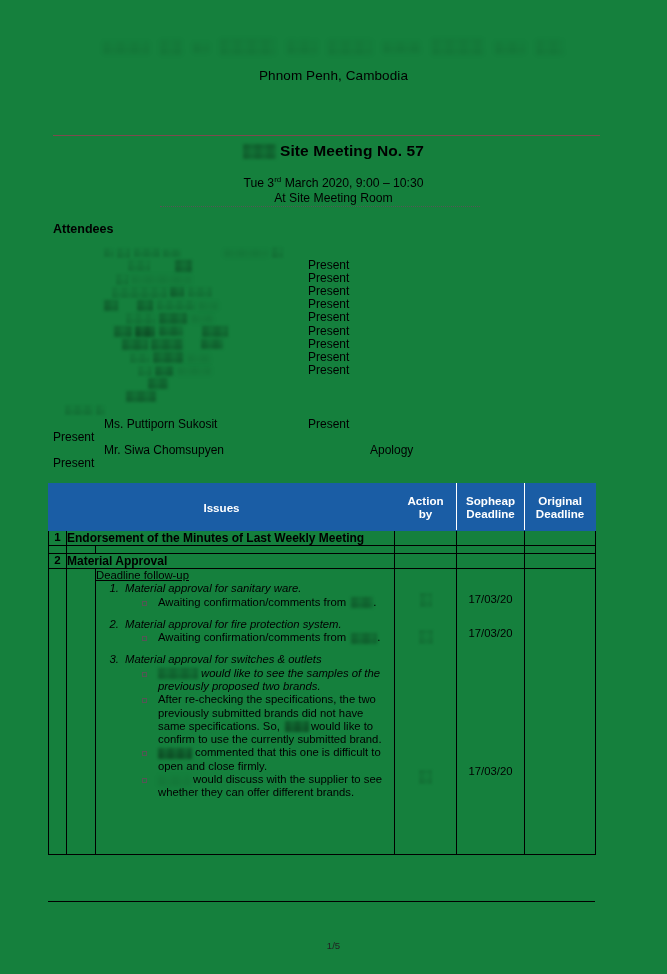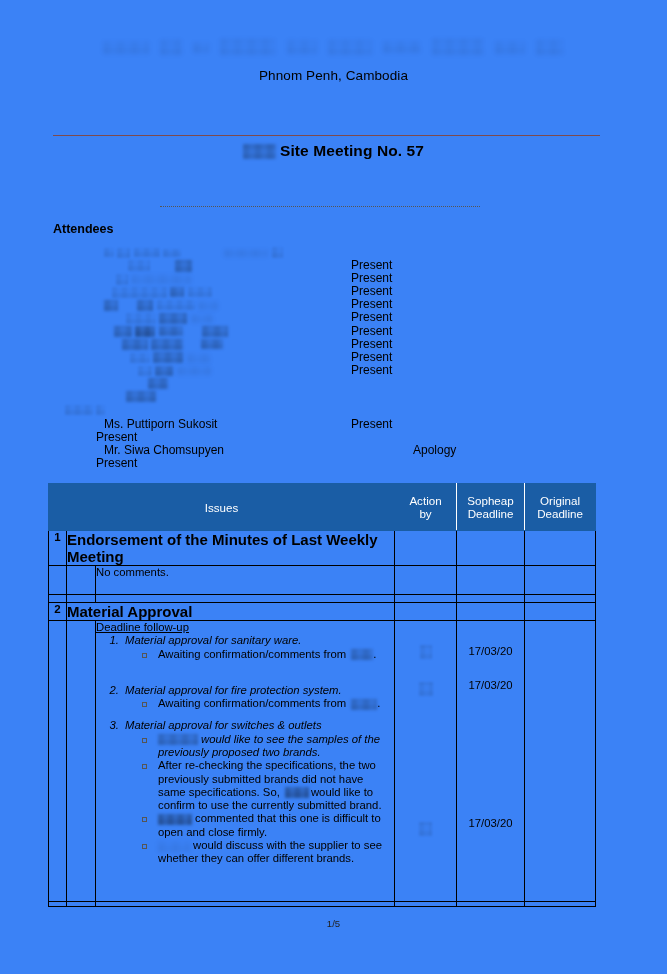--- a/index.html
+++ b/index.html
@@ -12,21 +12,21 @@
     height: 974px;
     font-family: "Liberation Sans", sans-serif;
     color: #000000;
     position: relative;
     overflow: hidden;
   }
 
   .page {
     position: absolute;
     inset: 0;
-    background: #3b82f6;
+    background: #15803d;
   }
 
   
   .redact {
     display: inline-block;
     vertical-align: middle;
     background:
       repeating-linear-gradient(90deg,
         rgba(0,0,0,0.055) 0px, rgba(0,0,0,0.055) 5px,
         rgba(0,0,0,0.015) 5px, rgba(0,0,0,0.015) 10px),
@@ -147,42 +147,42 @@
     align-items: flex-start;
     height: 13.1px;
     line-height: 13.1px;
   }
   .arow .nm {
     width: 255px;
     padding-left: 51px;
     box-sizing: border-box;
     white-space: nowrap;
   }
-  .arow .st-present { width: 62px; margin-left: 43px; }
+  .arow .st-present { width: 62px; }
   .arow .st-apology { width: 70px; }
 
   
   table.issues {
     position: absolute;
     left: 48px;
     top: 483px;
     width: 547px;
     border-collapse: collapse;
     table-layout: fixed;
     font-size: 11.3px;
   }
   table.issues td, table.issues th {
     border: 1px solid #000;
     padding: 0;
     vertical-align: top;
   }
   table.issues thead th {
     background: #1a5da5;
     color: #ffffff;
-    font-weight: normal;
+    font-weight: bold;
     text-align: center;
     vertical-align: middle;
     font-size: 11.6px;
     line-height: 13px;
     height: 46px;
     border-color: #1a5da5;
   }
   table.issues thead th.edge { border-right-color: #fff; }
 
   col.c-num   { width: 18px; }
@@ -193,21 +193,21 @@
   col.c-orig  { width: 71px; }
 
   td.num {
     text-align: center;
     font-weight: bold;
     font-size: 11.5px;
     padding-top: 3px;
   }
   td.maintitle {
     font-weight: bold;
-    font-size: 15px;
+    font-size: 12px;
     padding: 3px 0 3px 5px;
   }
   td.body { padding: 2px 4px 3px 5px; line-height: 13.2px; }
   td.deadline {
     text-align: center;
     font-size: 11.3px;
   }
   td.action { text-align: center; }
 
   .u { text-decoration: underline; }
@@ -250,21 +250,21 @@
     position: absolute;
     left: 48px;
     width: 547px;
     top: 901px;
     height: 1px;
     background: #000;
   }
   .footer-page {
     position: absolute;
     left: 0; right: 0;
-    top: 918px;
+    top: 940px;
     text-align: center;
     font-size: 9.6px;
     color: #222;
   }
 </style>
 </head>
 <body>
 
 <div class="page">
 
@@ -282,20 +282,24 @@
   </div>
 
   <div class="city">Phnom Penh, Cambodia</div>
 
   <div class="rule-maroon"></div>
 
   <div class="meeting-title">
     <span class="redact mid" style="width:33px;height:15px;margin-right:4px;"></span><span>Site Meeting No. 57</span>
   </div>
 
+  <div class="meeting-when">
+    <div><span>Tue 3</span><sup>rd</sup><span> March 2020,  9:00 – 10:30</span></div>
+    <div>At Site Meeting Room</div>
+  </div>
 
   <div class="rule-dotted"></div>
 
   <div class="attendees-heading">Attendees</div>
 
   <div class="attendee-rows">
 
     <div class="arow">
       <div class="nm">
         <span class="redact" style="width:10px;height:9px;"></span>
@@ -461,28 +465,20 @@
     <tbody>
 
       <tr>
         <td class="num">1</td>
         <td class="maintitle" colspan="2">Endorsement of the Minutes of Last Weekly Meeting</td>
         <td class="action"></td>
         <td class="deadline"></td>
         <td class="deadline"></td>
       </tr>
 
-      <tr>
-        <td></td>
-        <td></td>
-        <td class="body" style="height:28px;">No comments.</td>
-        <td class="action"></td>
-        <td class="deadline"></td>
-        <td class="deadline"></td>
-      </tr>
 
       <tr class="spacer-row">
         <td></td>
         <td></td>
         <td></td>
         <td></td>
         <td></td>
         <td></td>
       </tr>
 
@@ -505,21 +501,21 @@
 
             <li>
               <span>Material approval for sanitary ware.</span>
               <ul class="sublist">
                 <li><span>Awaiting confirmation/comments from</span>
                   <span class="redact mid" style="width:22px;height:11px;margin-left:2px;"></span><span>.</span>
                 </li>
               </ul>
             </li>
 
-            <li style="margin-top:23px;">
+            <li style="margin-top:9px;">
               <span>Material approval for fire protection system.</span>
               <ul class="sublist">
                 <li><span>Awaiting confirmation/comments from</span>
                   <span class="redact mid" style="width:26px;height:11px;margin-left:2px;"></span><span>.</span>
                 </li>
               </ul>
             </li>
 
             <li style="margin-top:9px;">
               <span>Material approval for switches &amp; outlets</span>

